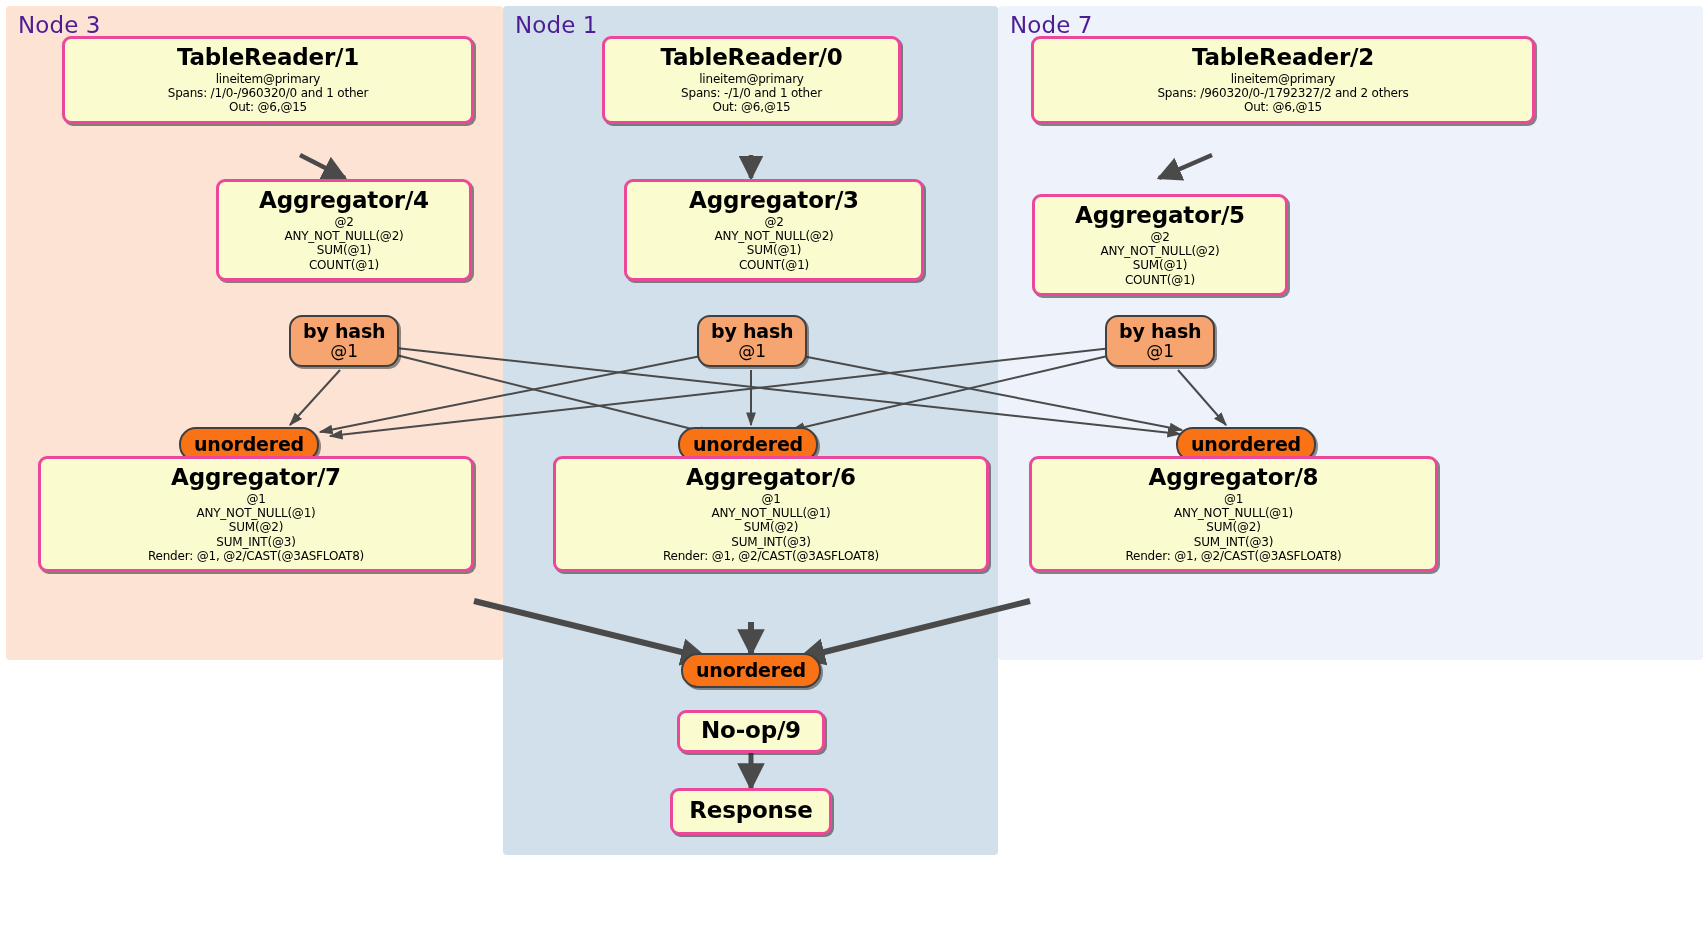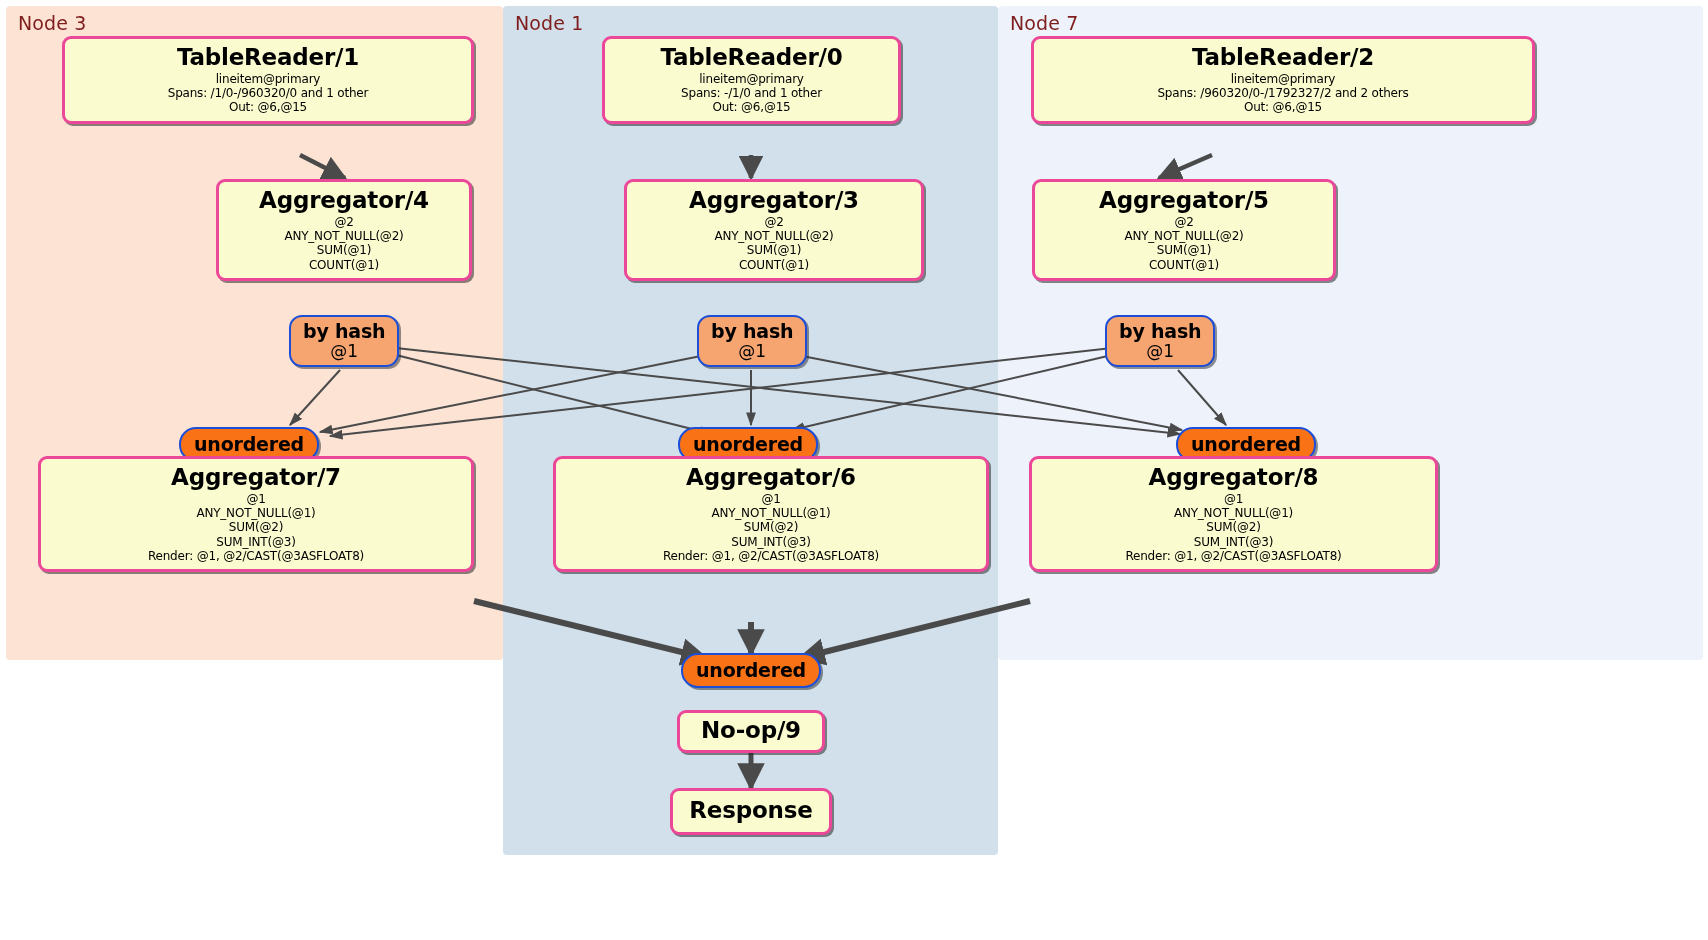--- a/index.html
+++ b/index.html
@@ -21,22 +21,22 @@
   
   .node-panel {
     position: absolute;
     border-radius: 4px;
     box-sizing: border-box;
   }
   .node-panel > .node-label {
     position: absolute;
     top: 6px;
     left: 12px;
-    font-size: 19px;
-    color: #7f1d1d;
+    font-size: 23px;
+    color: #4c1d95;
     letter-spacing: 0.1px;
     white-space: nowrap;
   }
   #panel-node3 {
     left: 6px;  top: 6px;  width: 497px;  height: 654px;
     background: #fce3d4;
   }
   #panel-node1 {
     left: 503px; top: 6px;  width: 495px;  height: 849px;
     background: #d2e0eb;
@@ -79,21 +79,21 @@
     font-size: 12px;
     display: block;
     white-space: nowrap;
     letter-spacing: -0.2px;
   }
 
   
   .badge {
     position: absolute;
     box-sizing: border-box;
-    border: 2px solid #1d4ed8;
+    border: 2px solid #404040;
     text-align: center;
     color: #000000;
     box-shadow: 2px 2px 0 rgba(40,40,40,0.5);
   }
   .badge .bl {
     display: block;
     white-space: nowrap;
   }
   .badge-hash {
     background: #f6a570;
@@ -193,21 +193,21 @@
   </div>
 
   <div class="proc" id="agg3" style="left:624px; top:179px; width:300px;">
     <span class="ttl">Aggregator/3</span>
     <span class="ln">@2</span>
     <span class="ln">ANY_NOT_NULL(@2)</span>
     <span class="ln">SUM(@1)</span>
     <span class="ln">COUNT(@1)</span>
   </div>
 
-  <div class="proc" id="agg5" style="left:1032px; top:179px; width:304px;">
+  <div class="proc" id="agg5" style="left:1032px; top:194px; width:256px;">
     <span class="ttl">Aggregator/5</span>
     <span class="ln">@2</span>
     <span class="ln">ANY_NOT_NULL(@2)</span>
     <span class="ln">SUM(@1)</span>
     <span class="ln">COUNT(@1)</span>
   </div>
 
   <div class="badge badge-hash" id="hash-left" style="left:289px; top:315px;">
     <span class="bl b1">by hash</span>
     <span class="bl b2">@1</span>

